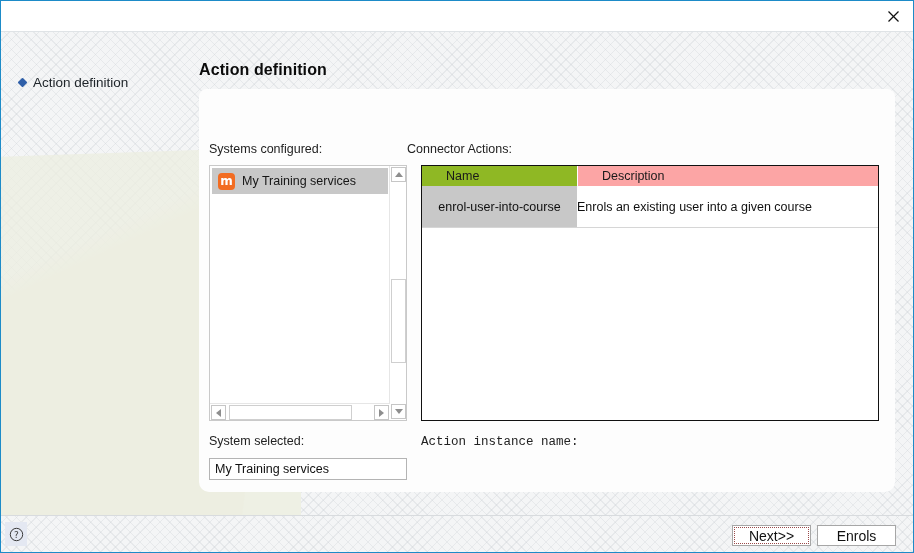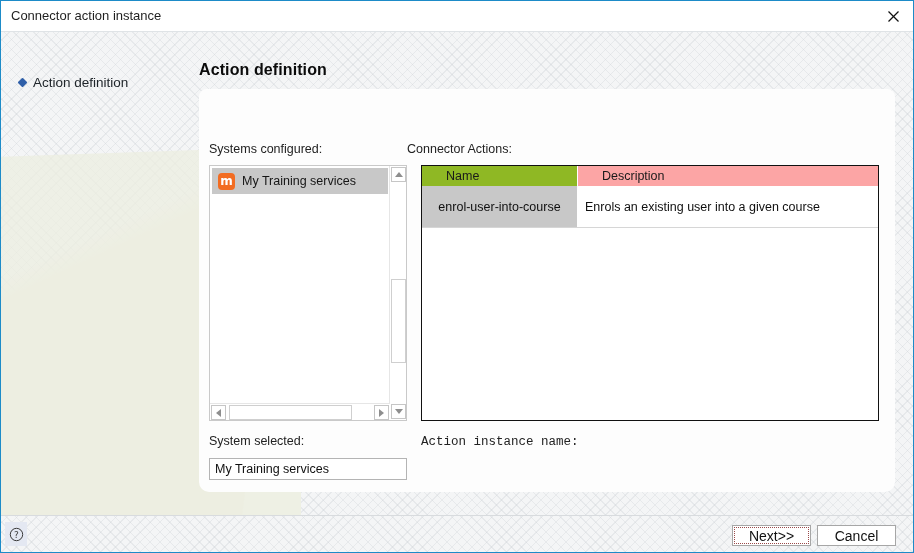--- a/index.html
+++ b/index.html
@@ -349,21 +349,20 @@
     box-sizing: border-box;
   }
   .td.name {
     width: 155px;
     background: #c8c8c8;
     justify-content: center;
   }
   .td.desc {
     flex: 1;
     background: #ffffff;
-    padding-left: 8px;
   }
 
   
   .textbox {
     position: absolute;
     height: 22px;
     background: #ffffff;
     border: 1px solid #b4b4b4;
     box-sizing: border-box;
     display: flex;
@@ -440,21 +439,20 @@
     left: 816px;
     width: 79px;
   }
 </style>
 </head>
 <body>
 
 <div class="window">
 
   <div class="titlebar">
-    <div class="titlebar-text">Connector action instance</div>
     <div class="close-btn">
       <svg width="13" height="13" viewBox="0 0 13 13" aria-hidden="true">
         <line x1="1.5" y1="1.5" x2="11.5" y2="11.5" stroke="#111" stroke-width="1.3"></line>
         <line x1="11.5" y1="1.5" x2="1.5" y2="11.5" stroke="#111" stroke-width="1.3"></line>
       </svg>
     </div>
   </div>
 
   <div class="body-area">
 
@@ -525,16 +523,16 @@
   </div>
 
   <div class="footer">
     <div class="help-btn">
       <svg width="15" height="15" viewBox="0 0 15 15" aria-hidden="true">
         <circle cx="7.5" cy="7.5" r="6.2" fill="none" stroke="#3a3a3a" stroke-width="1"></circle>
         <text x="7.5" y="11" text-anchor="middle" font-family="DejaVu Sans, sans-serif" font-size="9" fill="#3a3a3a">?</text>
       </svg>
     </div>
     <div class="btn" id="next-button">Next&gt;&gt;</div>
-    <div class="btn" id="cancel-button">Cancel</div>
+    <div class="btn" id="cancel-button">Enrols</div>
   </div>
 
 </div>
 
 </body></html>

